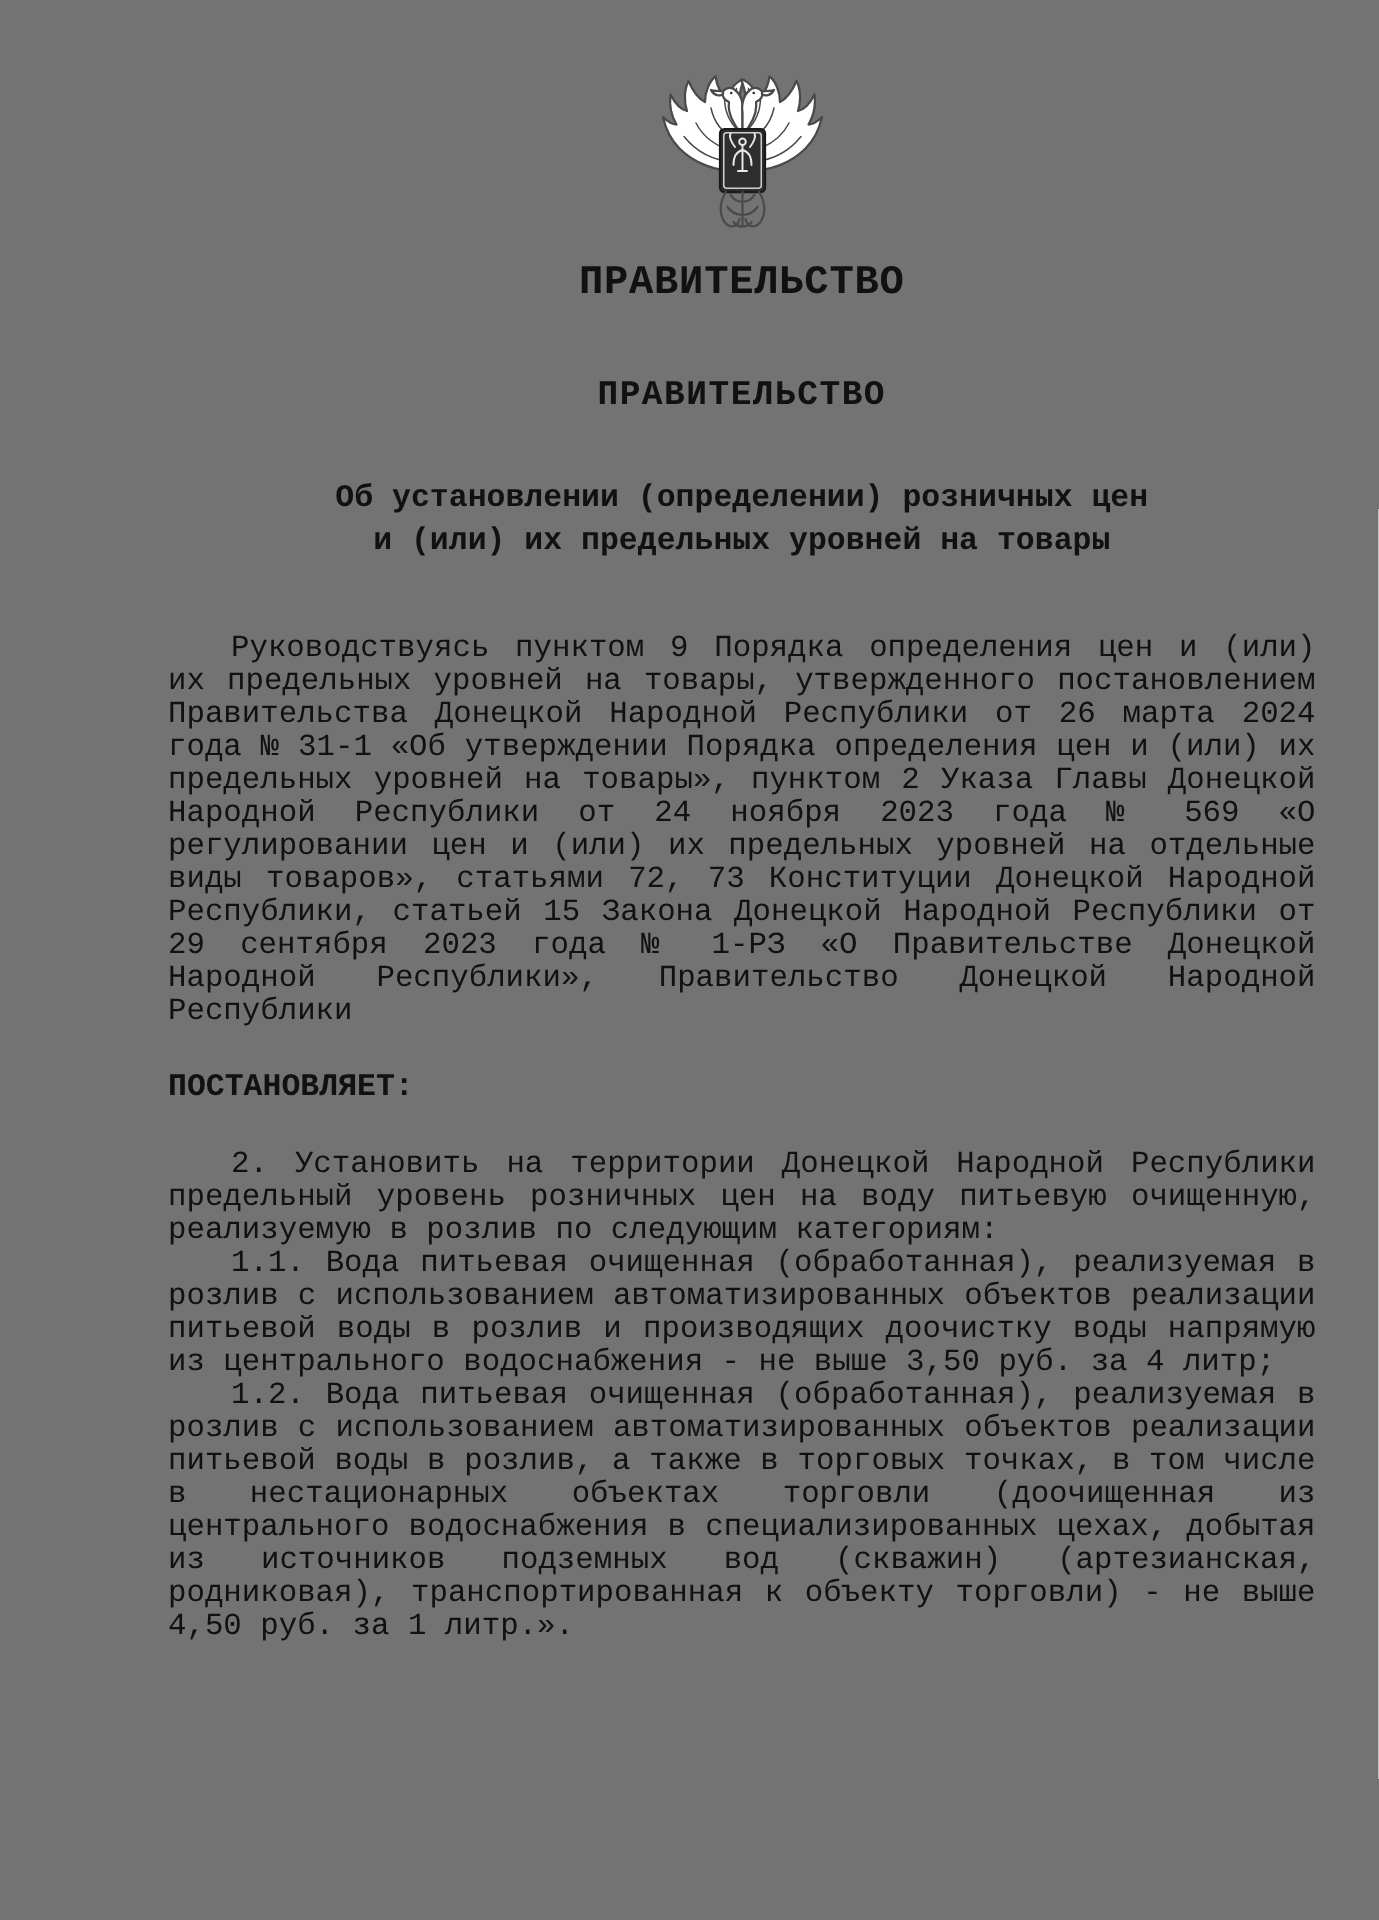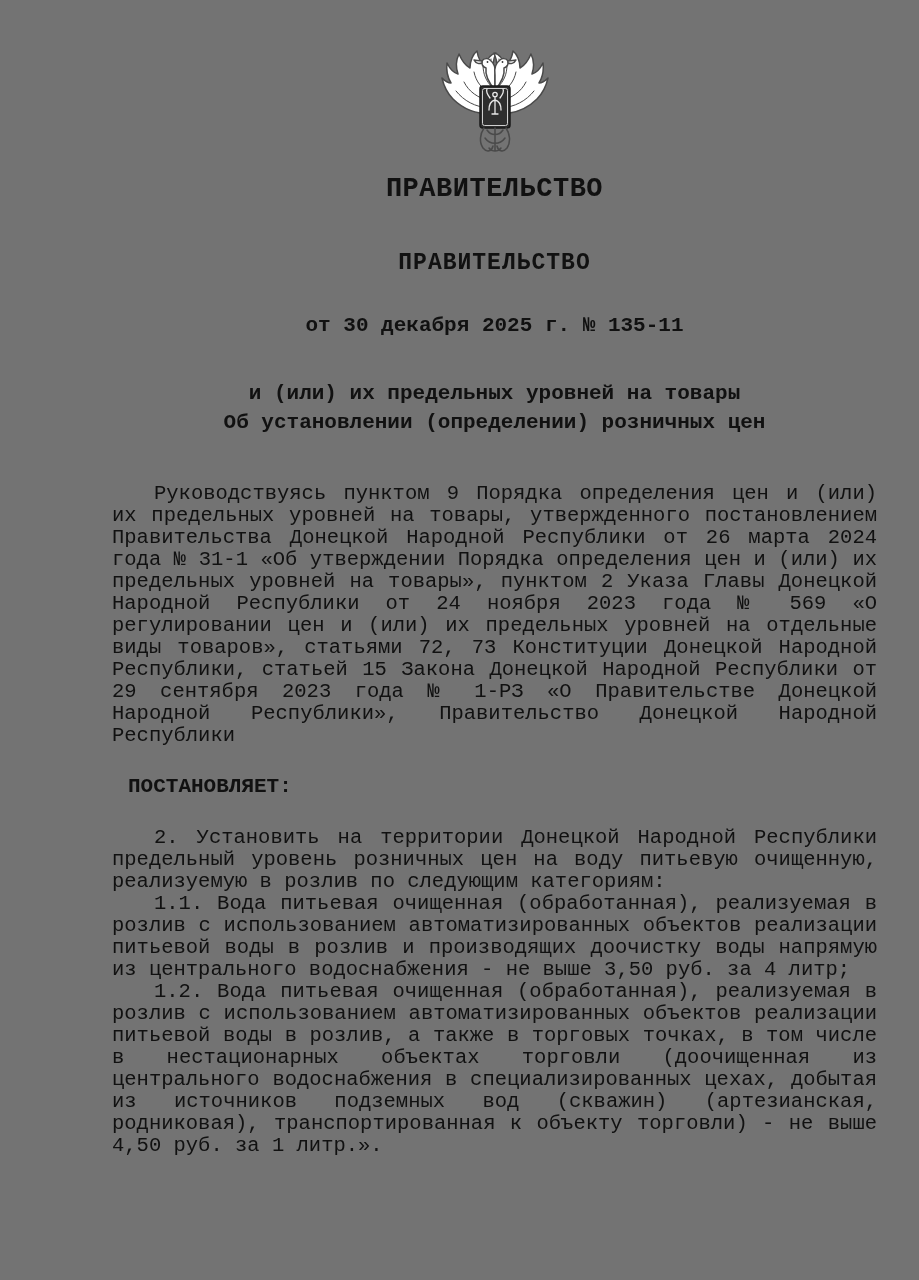--- a/index.html
+++ b/index.html
@@ -52,21 +52,20 @@
     text-align: justify;
     text-indent: 42px;
   }
   .preamble { margin-top: 46px; }
   .resolves {
     margin-top: 29px;
     font-weight: bold;
     font-size: 21px;
     text-indent: 0;
     text-align: left;
-    margin-left: 16px;
   }
   .first-item { margin-top: 29px; }
 </style>
 </head>
 <body>
 
 <div class="page">
 
   <div class="emblem-wrap">
     <svg width="116" height="108" viewBox="0 0 116 108" xmlns="http://www.w3.org/2000/svg">
@@ -101,25 +100,24 @@
       </g>
     </svg>
   </div>
 
   <div class="org-block">
     <div>ПРАВИТЕЛЬСТВО</div>
   </div>
 
   <div class="doc-type">ПРАВИТЕЛЬСТВО</div>
 
-  <div class="date-line">от 30 декабря 2025 г. № 135-11</div>
 
   <div class="subject-block">
+    <div>Об установлении (определении) розничных цен</div>
     <div>и (или) их предельных уровней на товары</div>
-    <div>Об установлении (определении) розничных цен</div>
   </div>
 
   <p class="doc-par preamble">Руководствуясь пунктом 9 Порядка определения цен и (или) их предельных уровней на товары, утвержденного постановлением Правительства Донецкой Народной Республики от 26 марта 2024 года № 31-1 «Об утверждении Порядка определения цен и (или) их предельных уровней на товары», пунктом 2 Указа Главы Донецкой Народной Республики от 24 ноября 2023 года № 569 «О регулировании цен и (или) их предельных уровней на отдельные виды товаров», статьями 72, 73 Конституции Донецкой Народной Республики, статьей 15 Закона Донецкой Народной Республики от 29 сентября 2023 года № 1-РЗ «О Правительстве Донецкой Народной Республики», Правительство Донецкой Народной Республики</p>
 
   <p class="doc-par resolves">ПОСТАНОВЛЯЕТ:</p>
 
   <p class="doc-par first-item">2. Установить на территории Донецкой Народной Республики предельный уровень розничных цен на воду питьевую очищенную, реализуемую в розлив по следующим категориям:</p>
   <p class="doc-par">1.1. Вода питьевая очищенная (обработанная), реализуемая в розлив с использованием автоматизированных объектов реализации питьевой воды в розлив и производящих доочистку воды напрямую из центрального водоснабжения - не выше 3,50 руб. за 4 литр;</p>
   <p class="doc-par">1.2. Вода питьевая очищенная (обработанная), реализуемая в розлив с использованием автоматизированных объектов реализации питьевой воды в розлив, а также в торговых точках, в том числе в нестационарных объектах торговли (доочищенная из центрального водоснабжения в специализированных цехах, добытая из источников подземных вод (скважин) (артезианская, родниковая), транспортированная к объекту торговли) - не выше 4,50 руб. за 1 литр.».</p>
 

